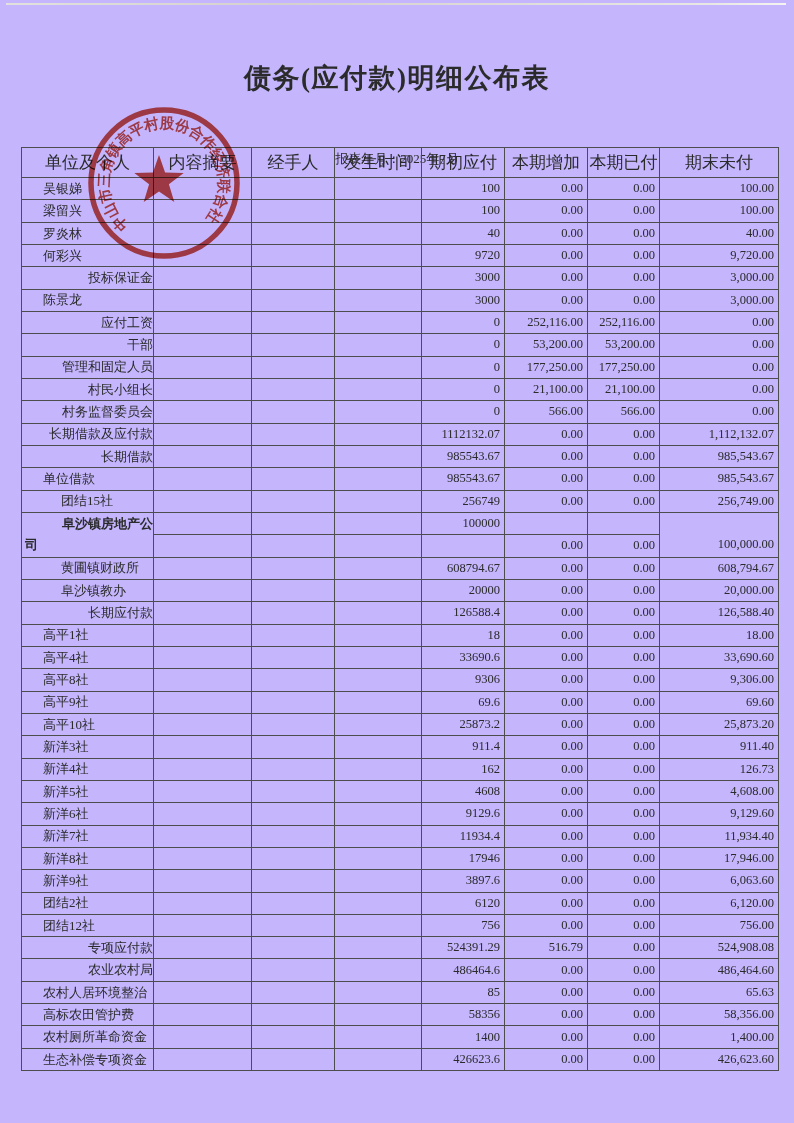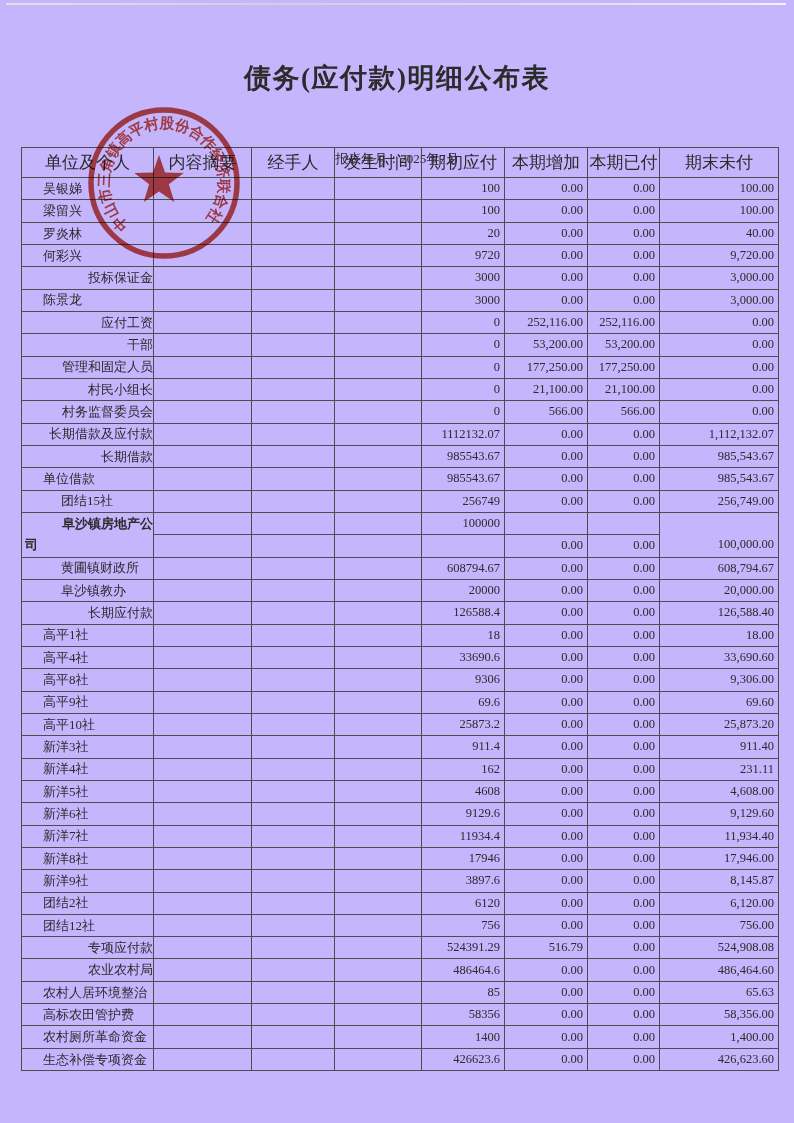--- a/index.html
+++ b/index.html
@@ -91,21 +91,21 @@
           <td class="num">100</td>
           <td class="num">0.00</td>
           <td class="num">0.00</td>
           <td class="num">100.00</td>
         </tr>
         <tr>
           <td class="name ind1">罗炎林</td>
           <td></td>
           <td></td>
           <td></td>
-          <td class="num">20</td>
+          <td class="num">40</td>
           <td class="num">0.00</td>
           <td class="num">0.00</td>
           <td class="num">40.00</td>
         </tr>
         <tr>
           <td class="name ind1">何彩兴</td>
           <td></td>
           <td></td>
           <td></td>
           <td class="num">9720</td>
@@ -332,21 +332,21 @@
           <td class="num">911.40</td>
         </tr>
         <tr>
           <td class="name ind1">新洋4社</td>
           <td></td>
           <td></td>
           <td></td>
           <td class="num">162</td>
           <td class="num">0.00</td>
           <td class="num">0.00</td>
-          <td class="num">231.11</td>
+          <td class="num">126.73</td>
         </tr>
         <tr>
           <td class="name ind1">新洋5社</td>
           <td></td>
           <td></td>
           <td></td>
           <td class="num">4608</td>
           <td class="num">0.00</td>
           <td class="num">0.00</td>
           <td class="num">4,608.00</td>
@@ -382,21 +382,21 @@
           <td class="num">17,946.00</td>
         </tr>
         <tr>
           <td class="name ind1">新洋9社</td>
           <td></td>
           <td></td>
           <td></td>
           <td class="num">3897.6</td>
           <td class="num">0.00</td>
           <td class="num">0.00</td>
-          <td class="num">8,145.87</td>
+          <td class="num">6,063.60</td>
         </tr>
         <tr>
           <td class="name ind1">团结2社</td>
           <td></td>
           <td></td>
           <td></td>
           <td class="num">6120</td>
           <td class="num">0.00</td>
           <td class="num">0.00</td>
           <td class="num">6,120.00</td>

